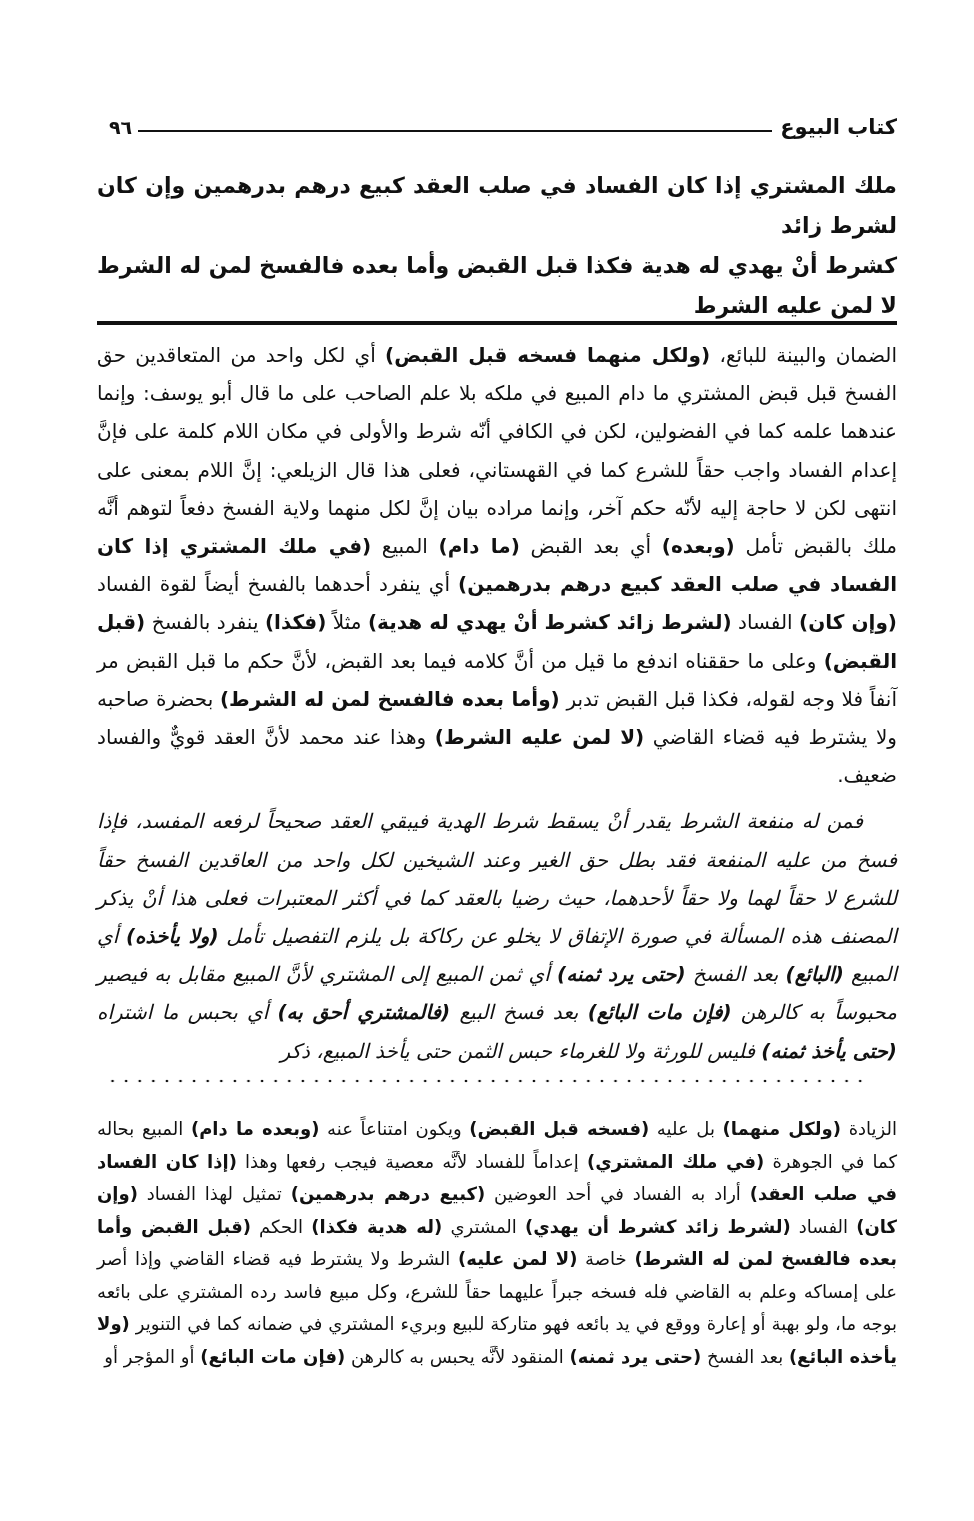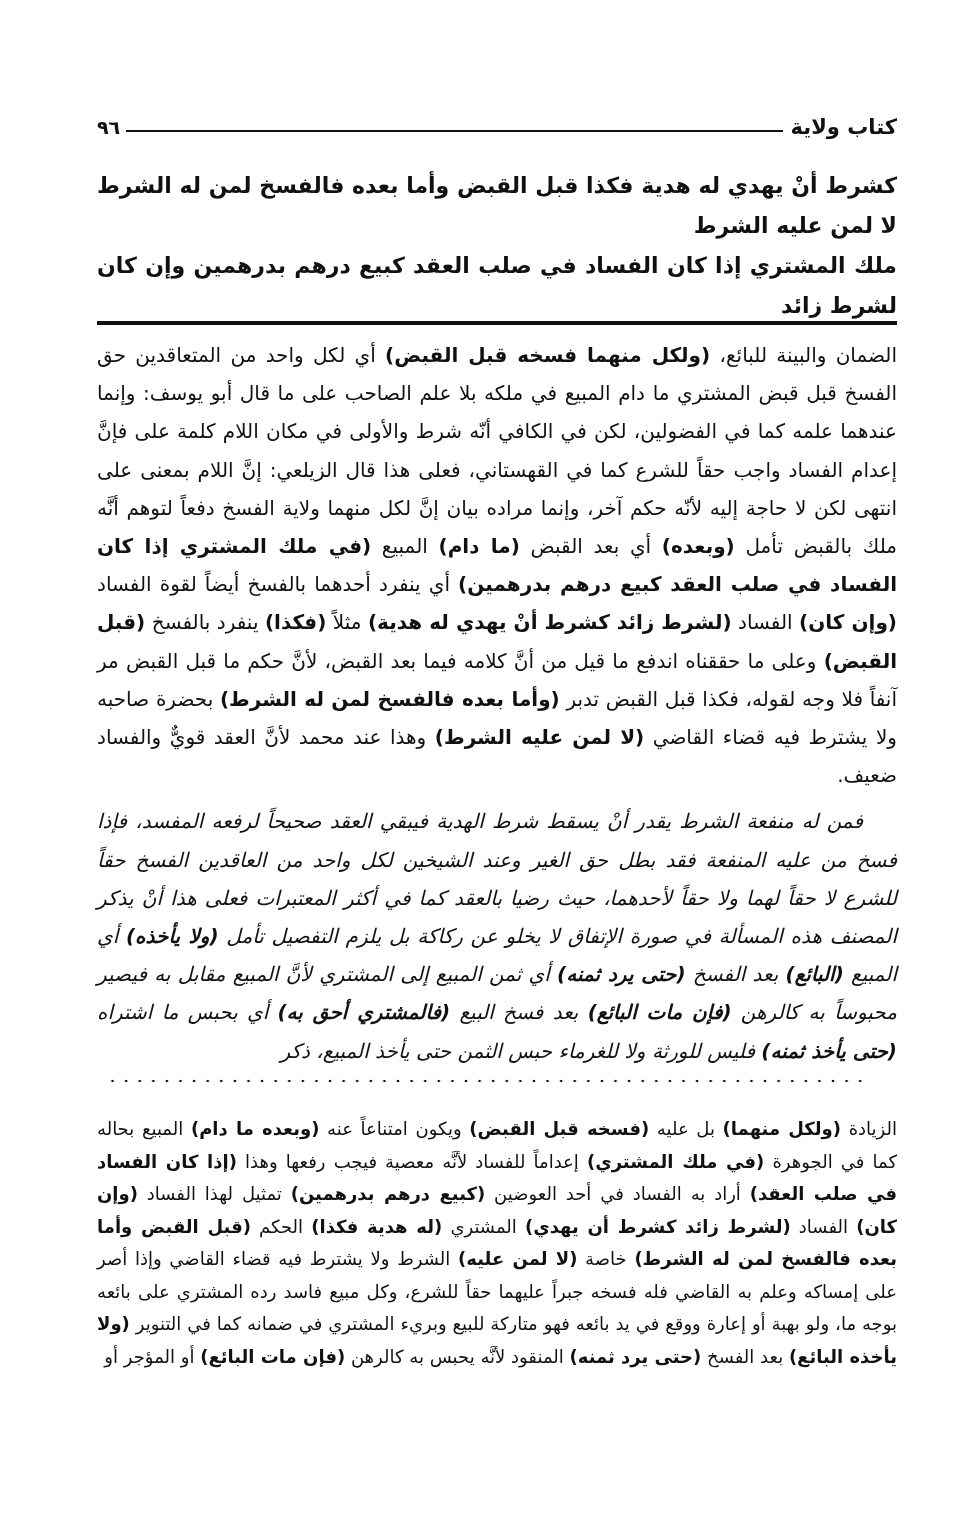--- a/index.html
+++ b/index.html
@@ -19,21 +19,21 @@
       position: absolute;
       left: 97px;
       width: 800px;
       top: 0;
       height: 1521px;
     }
     
     .running-header {
       position: absolute;
       top: 112px;
-      left: 0;
+      left: 12px;
       right: 0;
       height: 30px;
       display: flex;
       flex-direction: row;
       align-items: center;
       direction: rtl;
     }
     .running-header .book-title {
       font-weight: bold;
       font-size: 21px;
@@ -122,26 +122,26 @@
     }
   </style>
 </head>
 <body>
 
 <div class="page">
 
   <div class="running-header">
     <span class="page-number">٩٦</span>
     <span class="rule"></span>
-    <span class="book-title">كتاب ولاية</span>
+    <span class="book-title">كتاب البيوع</span>
   </div>
 
   <div class="text-block matn">
+    <p>ملك المشتري إذا كان الفساد في صلب العقد كبيع درهم بدرهمين وإن كان لشرط زائد</p>
     <p>كشرط أنْ يهدي له هدية فكذا قبل القبض وأما بعده فالفسخ لمن له الشرط لا لمن عليه الشرط</p>
-    <p>ملك المشتري إذا كان الفساد في صلب العقد كبيع درهم بدرهمين وإن كان لشرط زائد</p>
   </div>
 
   <div class="separator"></div>
 
   <div class="text-block sharh">
     <p><span>الضمان والبينة للبائع، </span><b>(ولكل منهما فسخه قبل القبض)</b><span> أي لكل واحد من المتعاقدين حق الفسخ قبل قبض المشتري ما دام المبيع في ملكه بلا علم الصاحب على ما قال أبو يوسف: وإنما عندهما علمه كما في الفضولين، لكن في الكافي أنّه شرط والأولى في مكان اللام كلمة على فإنَّ إعدام الفساد واجب حقاً للشرع كما في القهستاني، فعلى هذا قال الزيلعي: إنَّ اللام بمعنى على انتهى لكن لا حاجة إليه لأنّه حكم آخر، وإنما مراده بيان إنَّ لكل منهما ولاية الفسخ دفعاً لتوهم أنَّه ملك بالقبض تأمل </span><b>(وبعده)</b><span> أي بعد القبض </span><b>(ما دام)</b><span> المبيع </span><b>(في ملك المشتري إذا كان الفساد في صلب العقد كبيع درهم بدرهمين)</b><span> أي ينفرد أحدهما بالفسخ أيضاً لقوة الفساد </span><b>(وإن كان)</b><span> الفساد </span><b>(لشرط زائد كشرط أنْ يهدي له هدية)</b><span> مثلاً </span><b>(فكذا)</b><span> ينفرد بالفسخ </span><b>(قبل القبض)</b><span> وعلى ما حققناه اندفع ما قيل من أنَّ كلامه فيما بعد القبض، لأنَّ حكم ما قبل القبض مر آنفاً فلا وجه لقوله، فكذا قبل القبض تدبر </span><b>(وأما بعده فالفسخ لمن له الشرط)</b><span> بحضرة صاحبه ولا يشترط فيه قضاء القاضي </span><b>(لا لمن عليه الشرط)</b><span> وهذا عند محمد لأنَّ العقد قويٌّ والفساد ضعيف.</span></p>
     <p class="indent"><span>فمن له منفعة الشرط يقدر أنْ يسقط شرط الهدية فيبقي العقد صحيحاً لرفعه المفسد، فإذا فسخ من عليه المنفعة فقد بطل حق الغير وعند الشيخين لكل واحد من العاقدين الفسخ حقاً للشرع لا حقاً لهما ولا حقاً لأحدهما، حيث رضيا بالعقد كما في أكثر المعتبرات فعلى هذا أنْ يذكر المصنف هذه المسألة في صورة الإتفاق لا يخلو عن ركاكة بل يلزم التفصيل تأمل </span><b>(ولا يأخذه)</b><span> أي المبيع </span><b>(البائع)</b><span> بعد الفسخ </span><b>(حتى يرد ثمنه)</b><span> أي ثمن المبيع إلى المشتري لأنَّ المبيع مقابل به فيصير محبوساً به كالرهن </span><b>(فإن مات البائع)</b><span> بعد فسخ البيع </span><b>(فالمشتري أحق به)</b><span> أي بحبس ما اشتراه </span><b>(حتى يأخذ ثمنه)</b><span> فليس للورثة ولا للغرماء حبس الثمن حتى يأخذ المبيع، ذكر</span></p>
   </div>
 
   <div class="dotted-separator"></div>

